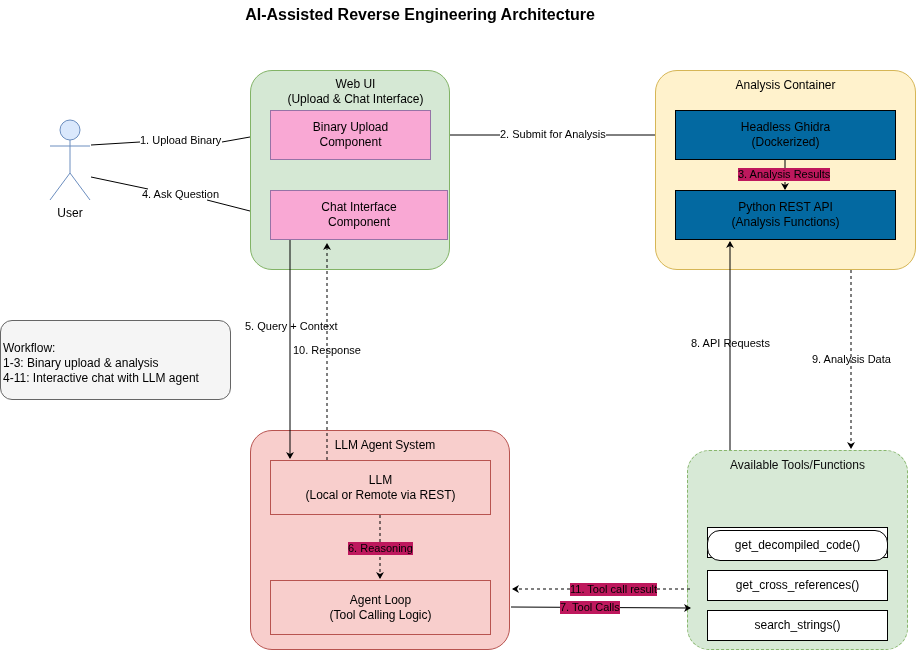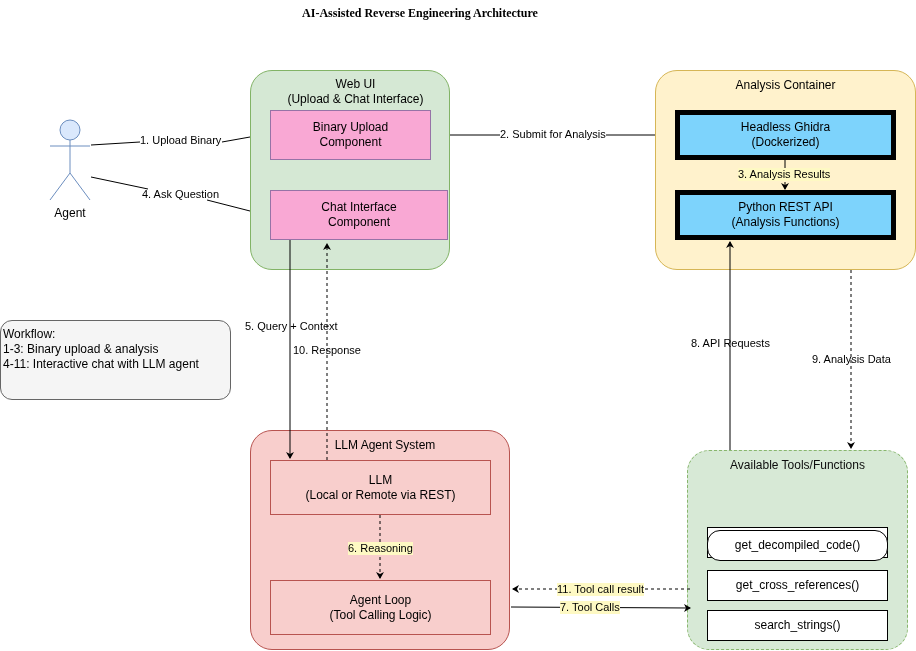--- a/index.html
+++ b/index.html
@@ -1,31 +1,31 @@
 <!DOCTYPE html>
 <html><head>
 <meta charset="utf-8">
 <style>
   html, body { margin: 0; padding: 0; background: #ffffff; }
   body { width: 916px; height: 651px; position: relative; overflow: hidden; font-family: "Liberation Sans", sans-serif; color: #000; }
   .abs { position: absolute; box-sizing: border-box; }
-  .title { left: 0; width: 840px; top: 6px; text-align: center; font-weight: bold; font-size: 12px; font-family: Liberation Serif, serif; }
+  .title { left: 0; width: 840px; top: 6px; text-align: center; font-weight: bold; font-size: 16px; }
   .container { border-radius: 22px; }
   .ctitle { position: absolute; left: 0; right: 0; text-align: center; font-size: 12px; line-height: 15px; }
   .box { display: flex; align-items: center; justify-content: center; text-align: center; font-size: 12px; line-height: 15px; white-space: pre-line; }
   .webui { left: 250px; top: 70px; width: 200px; height: 200px; background: #d5e8d4; border: 1px solid #82b366; }
   .purple { background: #f9a8d4; border: 1px solid #9673a6; }
   .analysis { left: 655px; top: 70px; width: 261px; height: 200px; background: #fff2cc; border: 1px solid #d6b656; }
-  .orange { background: #7dd3fc; border: 5px solid #000000; }
+  .orange { background: #0369a1; border: 1px solid #000000; }
   .llmsys { left: 250px; top: 430px; width: 260px; height: 220px; background: #f8cecc; border: 1px solid #b85450; }
   .red { background: #f8cecc; border: 1px solid #b85450; }
   .tools { left: 687px; top: 450px; width: 221px; height: 200px; background: #d5e8d4; border: 1px dashed #82b366; border-radius: 22px; opacity: 0.95; }
   .toolbox { background: #ffffff; border: 1px solid #000; font-size: 12px; }
-  .note { left: 0; top: 320px; width: 231px; height: 80px; background: #f5f5f5; border: 1px solid #666; border-radius: 12px; font-size: 12px; line-height: 15px; padding: 6px 2px; white-space: pre-line; }
-  .lbl { font-size: 11px; line-height: 13px; background: #fef9c3; white-space: nowrap; }
+  .note { left: 0; top: 320px; width: 231px; height: 80px; background: #f5f5f5; border: 1px solid #666; border-radius: 12px; font-size: 12px; line-height: 15px; padding: 20px 2px; white-space: pre-line; }
+  .lbl { font-size: 11px; line-height: 13px; background: #be185d; white-space: nowrap; }
   .lbl.nobg { background: transparent; }
   svg.wires { position: absolute; left: 0; top: 0; }
   .user-label { left: 50px; top: 206px; width: 40px; text-align: center; font-size: 12px; }
 </style>
 </head>
 <body>
 
 <div class="abs title">AI-Assisted Reverse Engineering Architecture</div>
 
 <div class="abs container webui">
@@ -96,25 +96,25 @@
 
   <g stroke="#6c8ebf" fill="none" stroke-width="1">
     <circle cx="70" cy="130" r="10" fill="#dae8fc"></circle>
     <line x1="70" y1="140" x2="70" y2="173"></line>
     <line x1="50" y1="146" x2="90" y2="146"></line>
     <line x1="70" y1="173" x2="50" y2="200"></line>
     <line x1="70" y1="173" x2="90" y2="200"></line>
   </g>
 </svg>
 
-<div class="abs user-label">Agent</div>
+<div class="abs user-label">User</div>
 
 <div class="abs lbl nobg" style="left:140px; top:134px;">1. Upload Binary</div>
 <div class="abs lbl nobg" style="left:500px; top:128px;">2. Submit for Analysis</div>
 <div class="abs lbl" style="left:738px; top:168px;">3. Analysis Results</div>
 <div class="abs lbl nobg" style="left:142px; top:188px;">4. Ask Question</div>
 <div class="abs lbl nobg" style="left:245px; top:320px;">5. Query + Context</div>
 <div class="abs lbl" style="left:348px; top:542px;">6. Reasoning</div>
 <div class="abs lbl" style="left:560px; top:601px;">7. Tool Calls</div>
 <div class="abs lbl nobg" style="left:691px; top:337px;">8. API Requests</div>
 <div class="abs lbl nobg" style="left:812px; top:353px;">9. Analysis Data</div>
 <div class="abs lbl nobg" style="left:293px; top:344px;">10. Response</div>
-<div class="abs lbl" style="left:557px; top:583px;">11. Tool call result</div>
+<div class="abs lbl" style="left:570px; top:583px;">11. Tool call result</div>
 
 </body></html>

